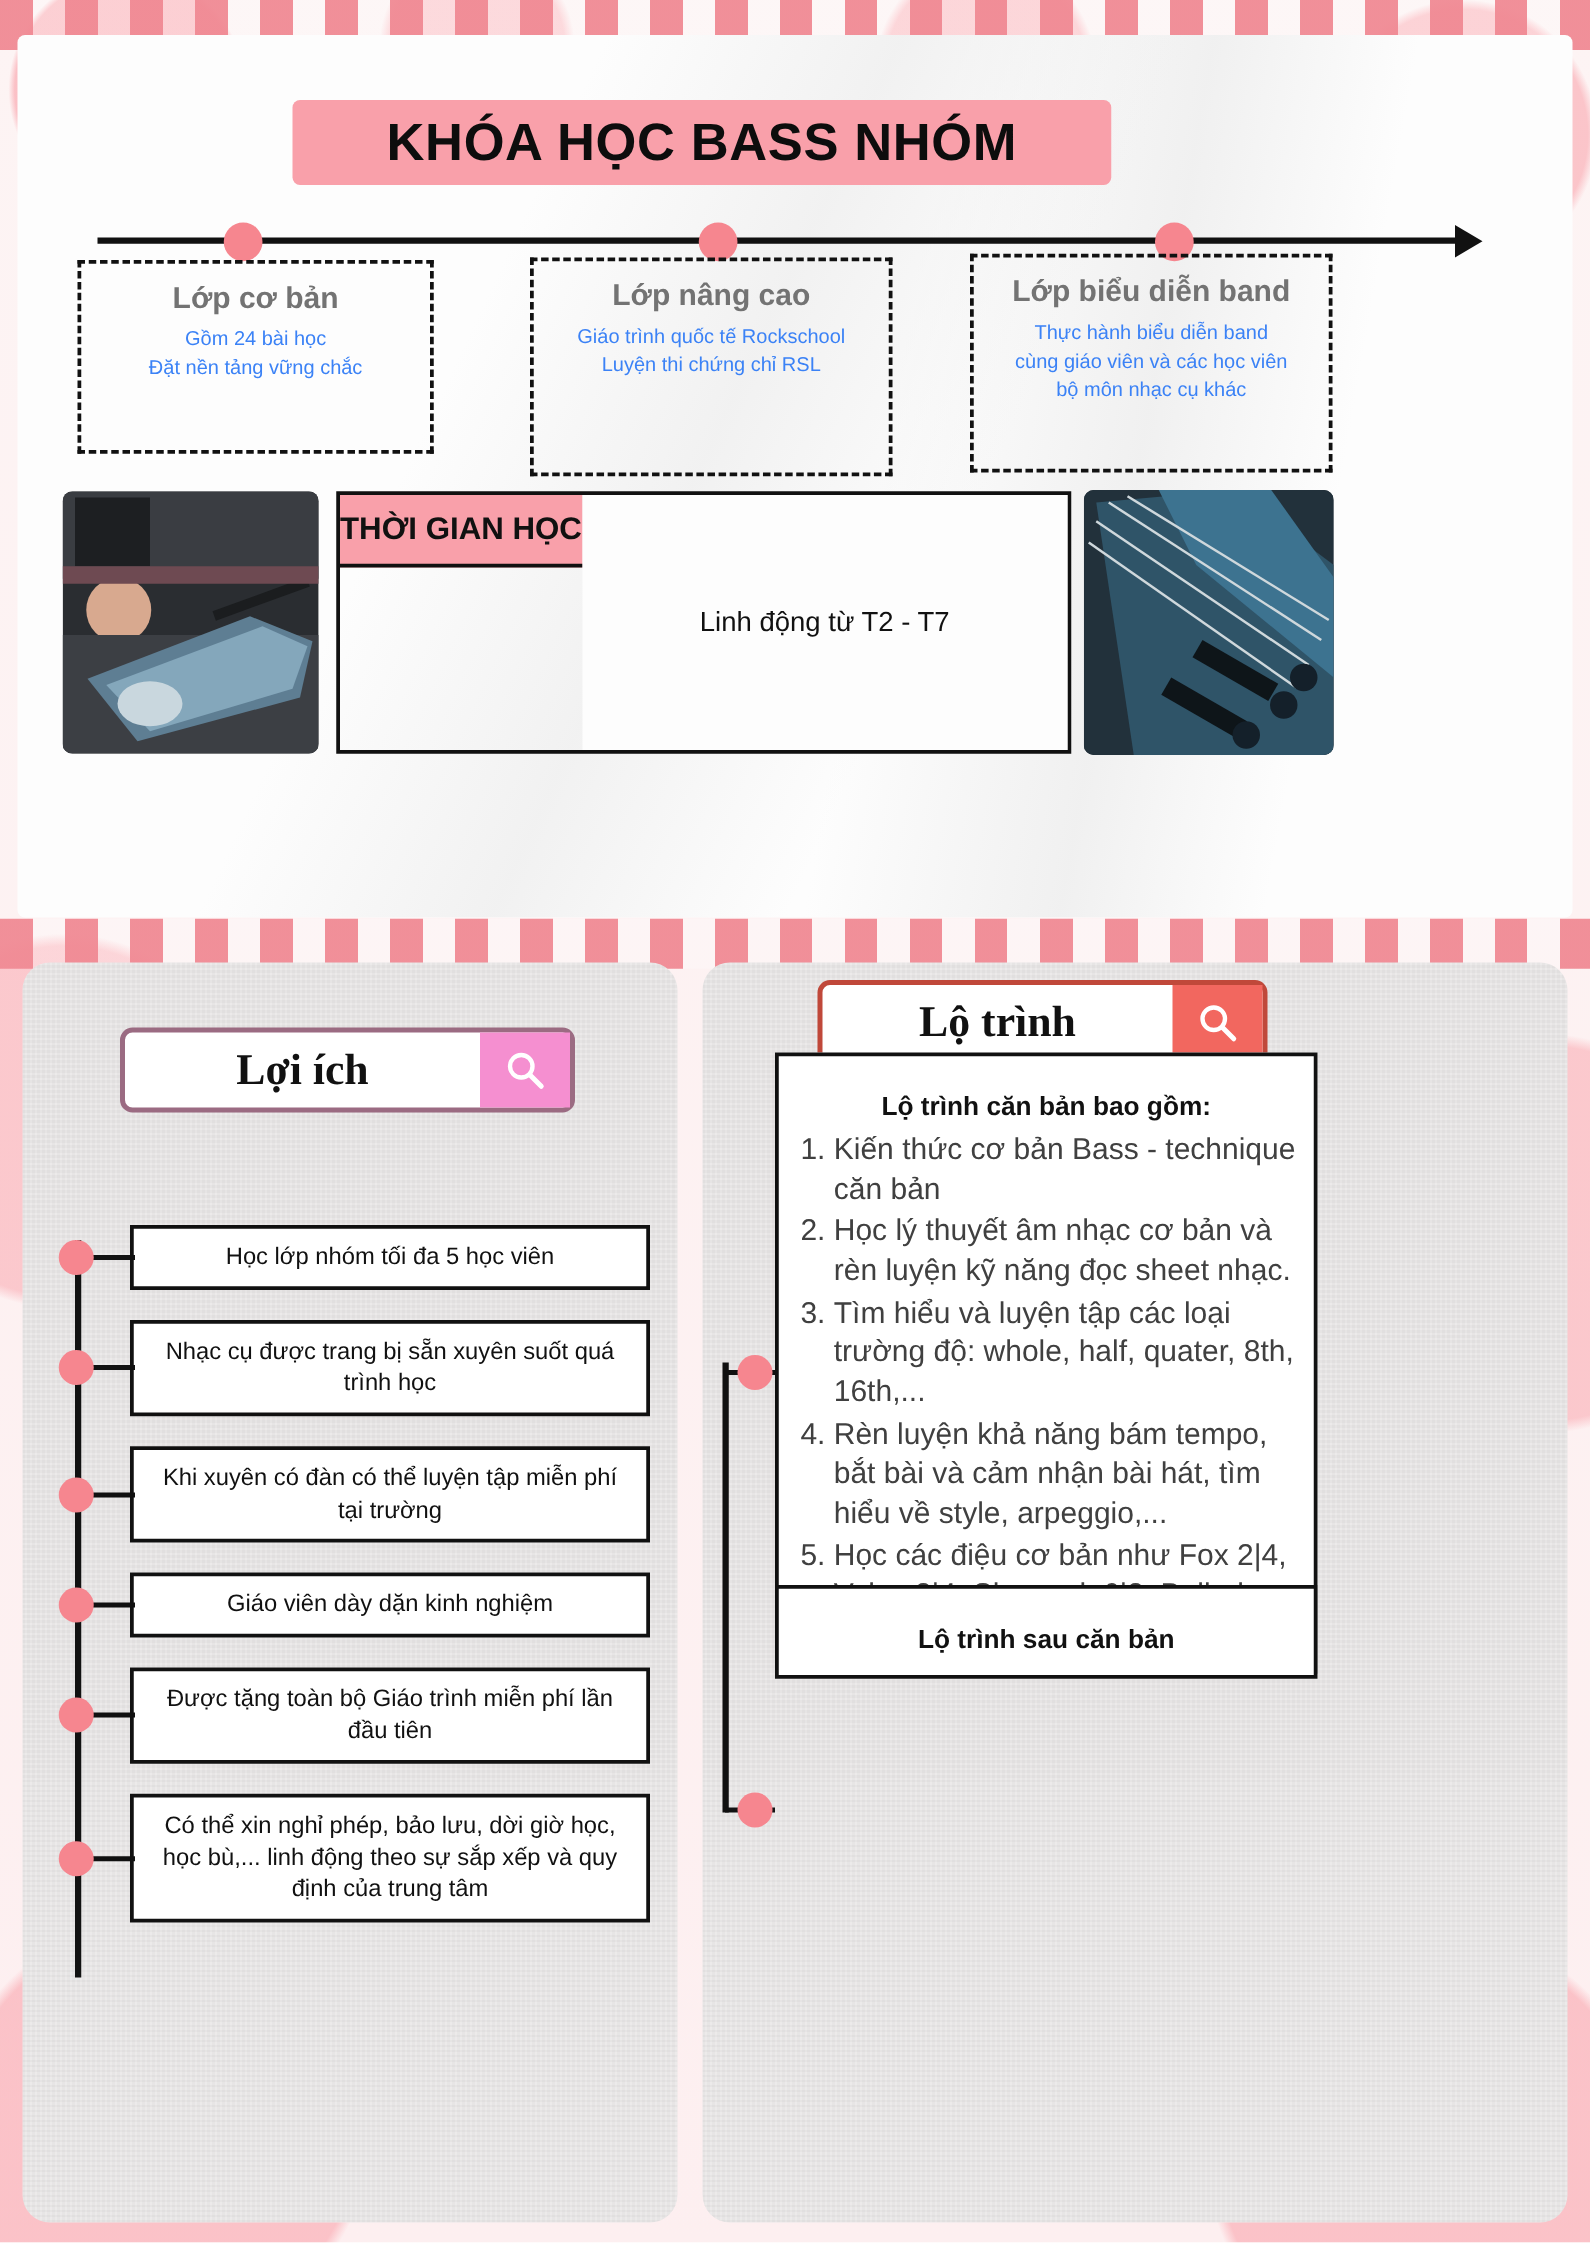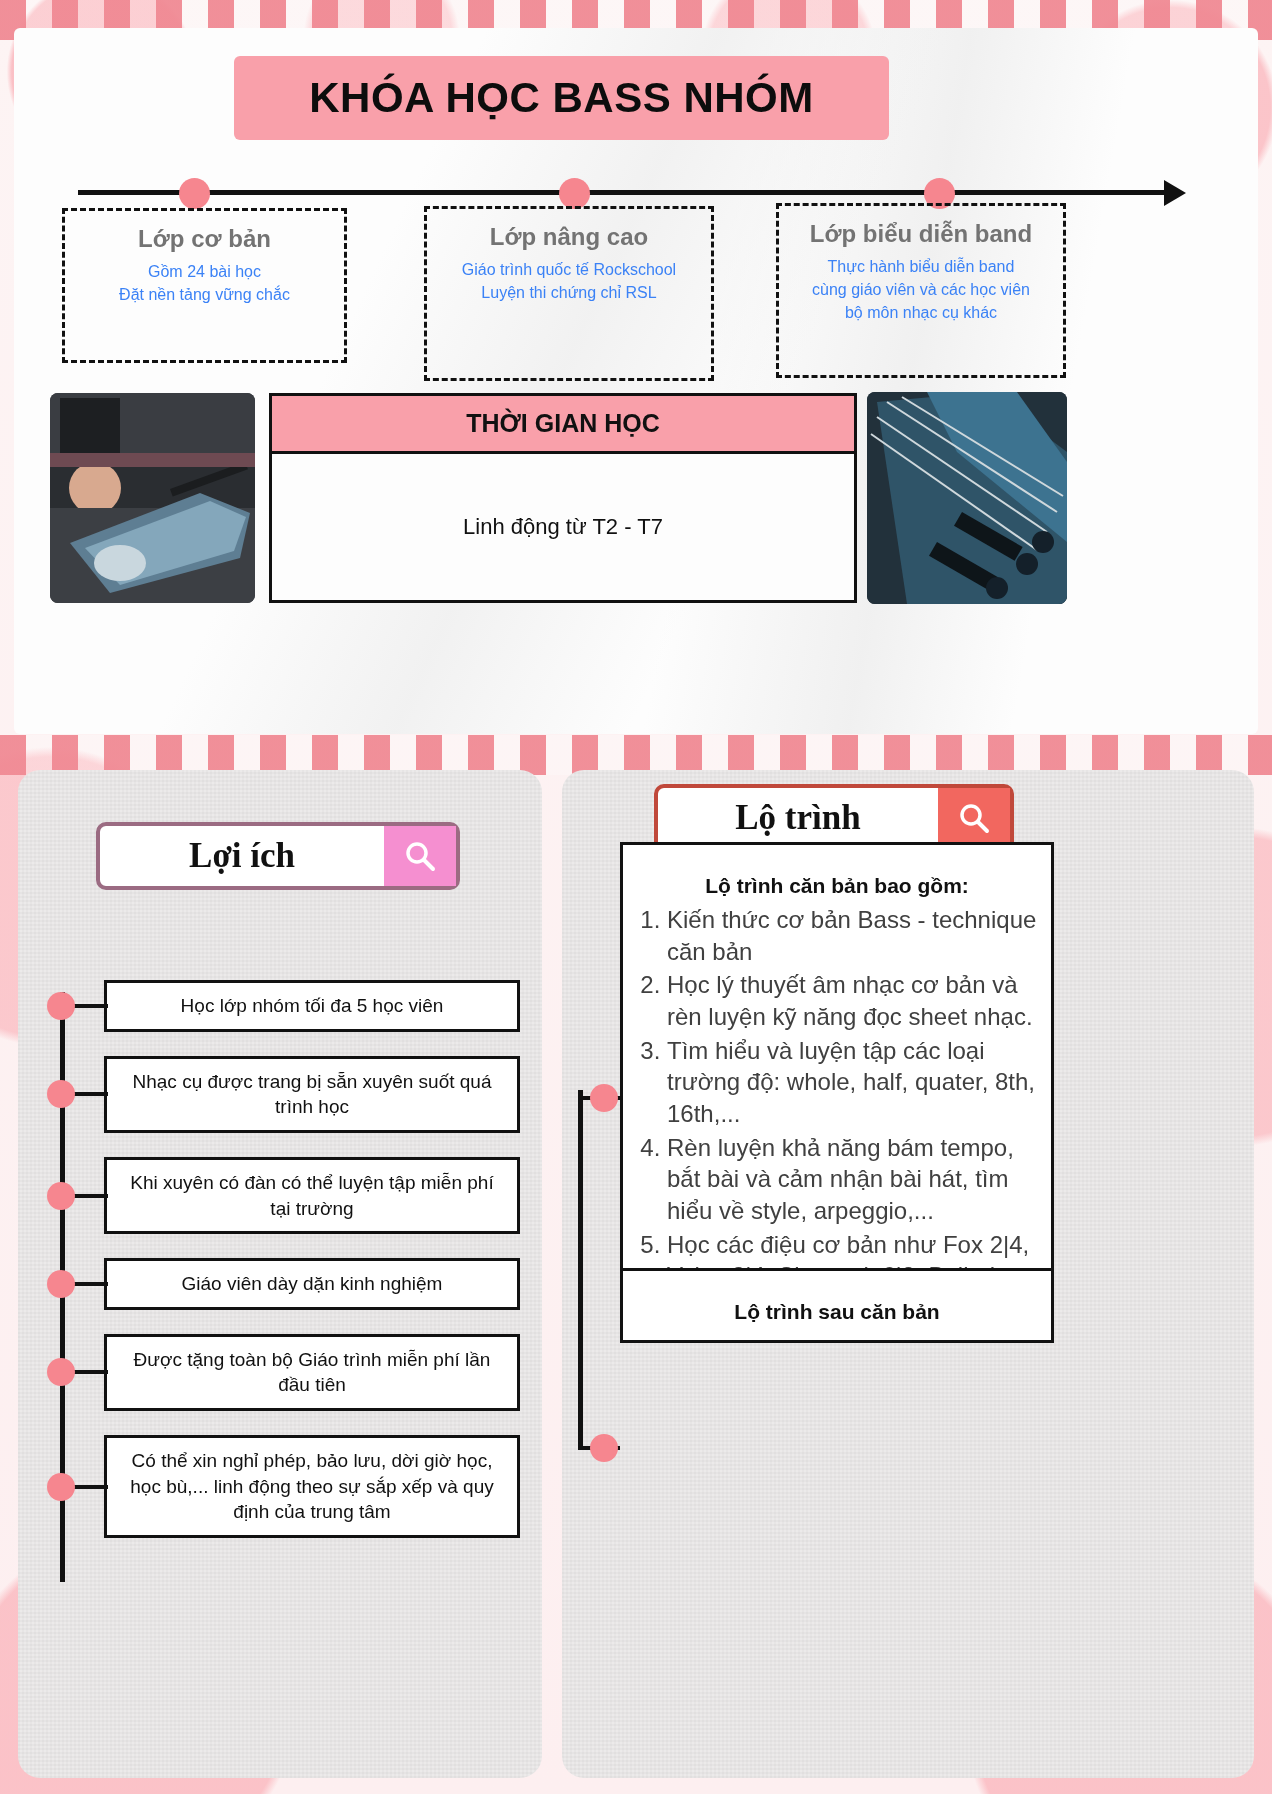--- a/index.html
+++ b/index.html
@@ -41,21 +41,21 @@
     border-radius:6px;
     overflow:hidden;
   }
   .top-card::before{
     content:""; position:absolute; inset:0;
     background:
       linear-gradient(115deg, rgba(255,255,255,0) 30%, rgba(240,240,240,.9) 45%, rgba(255,255,255,0) 60%),
       linear-gradient(100deg, rgba(255,255,255,0) 55%, rgba(238,238,238,.85) 70%, rgba(255,255,255,0) 82%);
   }
   .title-pill {
-    position:absolute; left:220px; top:28px; width:655px; height:84px;
+    position:absolute; left:220px; top:52px; width:655px; height:68px;
     background:#f9a0aa; border-radius:6px;
     display:flex; align-items:center; justify-content:center;
   }
   .title-pill span{
     font-size:42px; font-weight:bold; letter-spacing:.5px; color:#0d0d0d;
     font-family:"Liberation Sans", sans-serif;
   }
   
   .timeline { position:absolute; left:50px; top:140px; width:1150px; height:50px; }
   .timeline .line { position:absolute; left:14px; top:22px; width:1095px; height:5px; background:#111; }
@@ -82,21 +82,21 @@
   .dbox3 { left:762px; top:175px; width:290px; height:175px; }
 
   
   .photo { position:absolute; border-radius:8px; overflow:hidden; }
   .photo-left { left:36px; top:365px; width:205px; height:210px; }
   .photo-right { left:853px; top:364px; width:200px; height:212px; }
   .photo svg { display:block; width:100%; height:100%; }
 
   
   .info-table { position:absolute; left:255px; top:365px; width:588px; height:210px; border:3px solid #111; display:flex; }
-  .info-col { flex:1; display:flex; flex-direction:column; }
+  .info-col { flex:1; display:flex; }
   .info-col + .info-col { border-left:3px solid #111; }
   .info-head {
     background:#f9a0aa; border-bottom:3px solid #111;
     height:58px; display:flex; align-items:center; justify-content:center;
     font-size:25px; font-weight:bold; color:#111;
   }
   .info-body { flex:1; display:flex; align-items:center; justify-content:center; font-size:22px; color:#111; background:#fdfdfd;}
 
   
   .panel {

